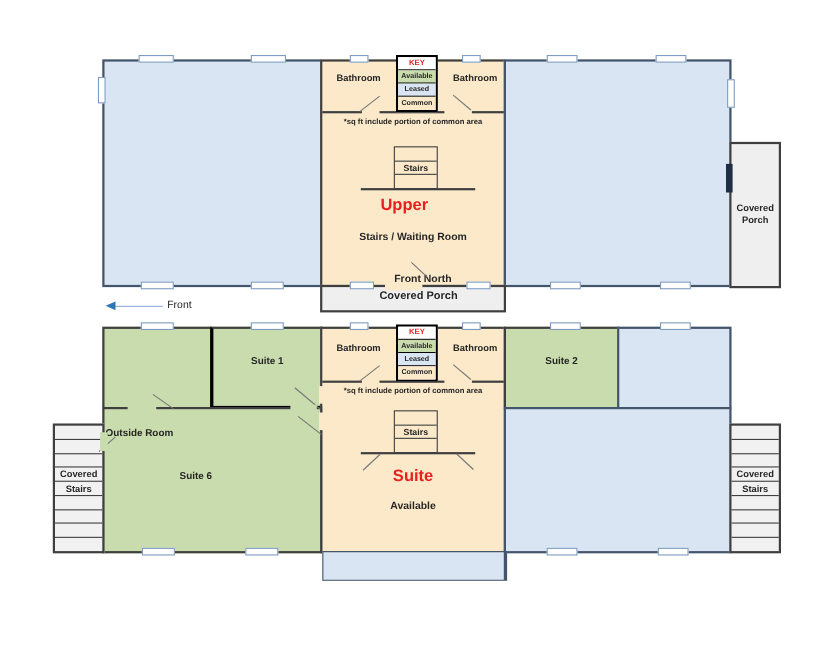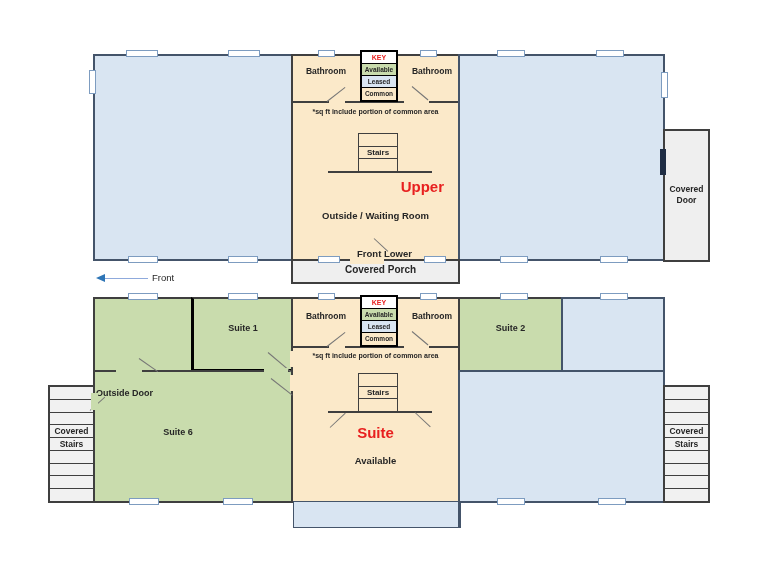--- a/index.html
+++ b/index.html
@@ -72,27 +72,27 @@
     <div class="lbl" style="left:400px;top:66px;width:64px;font-size:8.5px;">Bathroom</div>
     <div class="note" style="left:291px;top:108px;width:169px;">*sq ft include portion of common area</div>
 
     <div class="stairsbox" style="left:358px;top:133px;">
       <div class="srow"></div>
       <div class="srow">Stairs</div>
       <div class="srow"></div>
     </div>
     <div class="wall" style="left:328px;top:171px;width:104px;height:2px;"></div>
 
-    <div class="floor-title" style="left:291px;top:178px;width:153px;text-align:right;">Upper</div>
-    <div class="lbl" style="left:291px;top:210px;width:169px;font-size:9.5px;">Outside / Waiting Room</div>
-    <div class="lbl" style="left:300px;top:248px;width:169px;font-size:9.5px;">Front Lower</div>
+    <div class="floor-title" style="left:291px;top:178px;width:153px;">Upper</div>
+    <div class="lbl" style="left:291px;top:210px;width:169px;font-size:9.5px;">Stairs / Waiting Room</div>
+    <div class="lbl" style="left:300px;top:248px;width:169px;font-size:9.5px;">Front North</div>
     <div class="lbl" style="left:291px;top:264px;width:179px;font-size:10px;">Covered Porch</div>
     <div class="lbl" style="left:663px;top:184px;width:47px;font-size:8.5px;">
       <span>Covered</span><br>
-      <span>Door</span>
+      <span>Porch</span>
     </div>
 
     <div class="swing" style="left:327px;top:101px;width:23px;transform:rotate(-38deg);"></div>
     <div class="swing" style="left:412px;top:86px;width:21px;transform:rotate(40deg);"></div>
     <div class="swing" style="left:374px;top:238px;width:19px;transform:rotate(43deg);"></div>
 
     <div class="patch" style="left:350px;top:258px;width:34px;height:6px;background:var(--cream);"></div>
     <div class="patch" style="left:660px;top:149px;width:6px;height:26px;background:#1f2d44;"></div>
 
     <div class="win" style="left:126px;top:50px;width:32px;height:7px;"></div>
@@ -163,21 +163,21 @@
       <div class="krow k-leased">Leased</div>
       <div class="krow k-common">Common</div>
     </div>
 
     <div class="lbl" style="left:294px;top:311px;width:64px;font-size:8.5px;">Bathroom</div>
     <div class="lbl" style="left:400px;top:311px;width:64px;font-size:8.5px;">Bathroom</div>
     <div class="note" style="left:291px;top:352px;width:169px;">*sq ft include portion of common area</div>
     <div class="lbl" style="left:193px;top:323px;width:100px;font-size:9px;">Suite 1</div>
     <div class="lbl" style="left:458px;top:323px;width:105px;font-size:9px;">Suite 2</div>
     <div class="lbl" style="left:93px;top:427px;width:170px;font-size:9px;">Suite 6</div>
-    <div class="lbl" style="left:96px;top:388px;width:80px;font-size:9px;text-align:left;">Outside Door</div>
+    <div class="lbl" style="left:96px;top:388px;width:80px;font-size:9px;text-align:left;">Outside Room</div>
 
     <div class="stairsbox" style="left:358px;top:373px;">
       <div class="srow"></div>
       <div class="srow">Stairs</div>
       <div class="srow"></div>
     </div>
     <div class="wall" style="left:328px;top:411px;width:104px;height:2px;"></div>
 
     <div class="floor-title" style="left:291px;top:424px;width:169px;">Suite</div>
     <div class="lbl" style="left:291px;top:455px;width:169px;font-size:9.5px;">Available</div>

